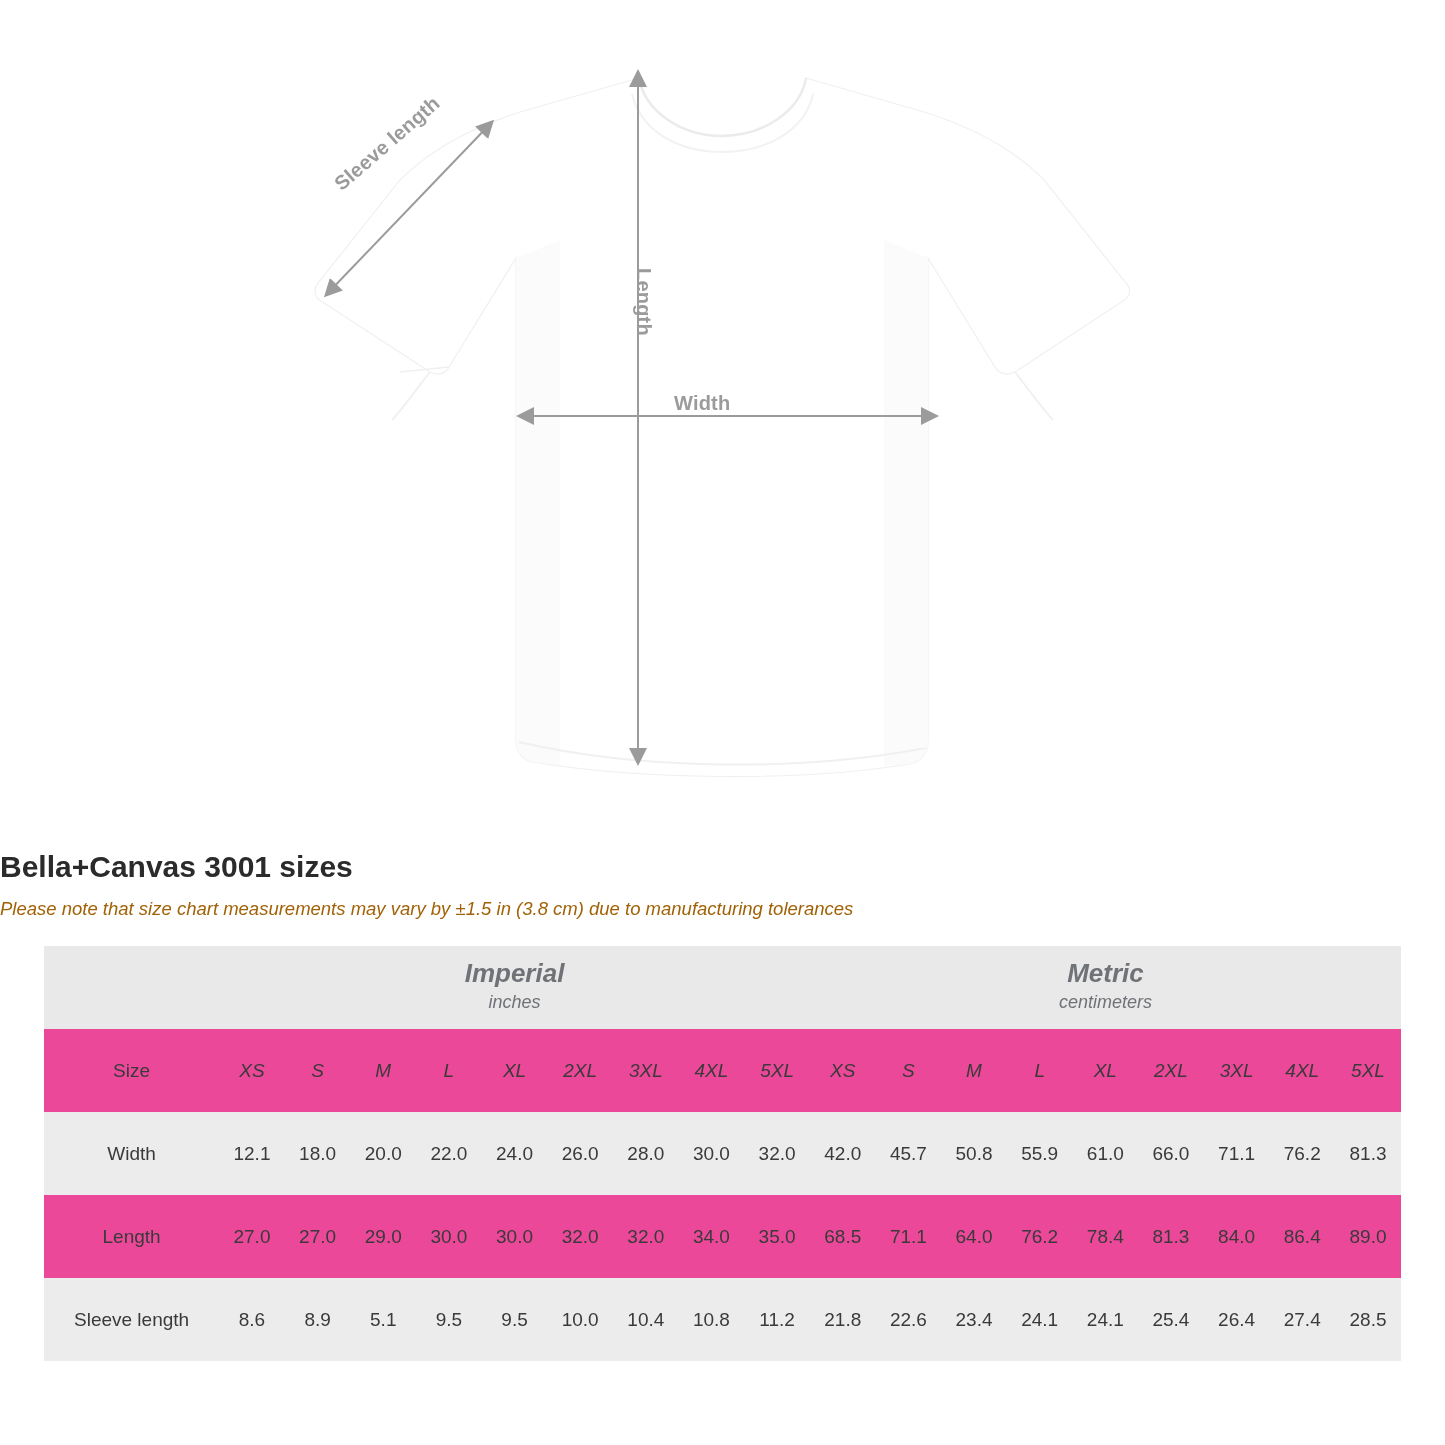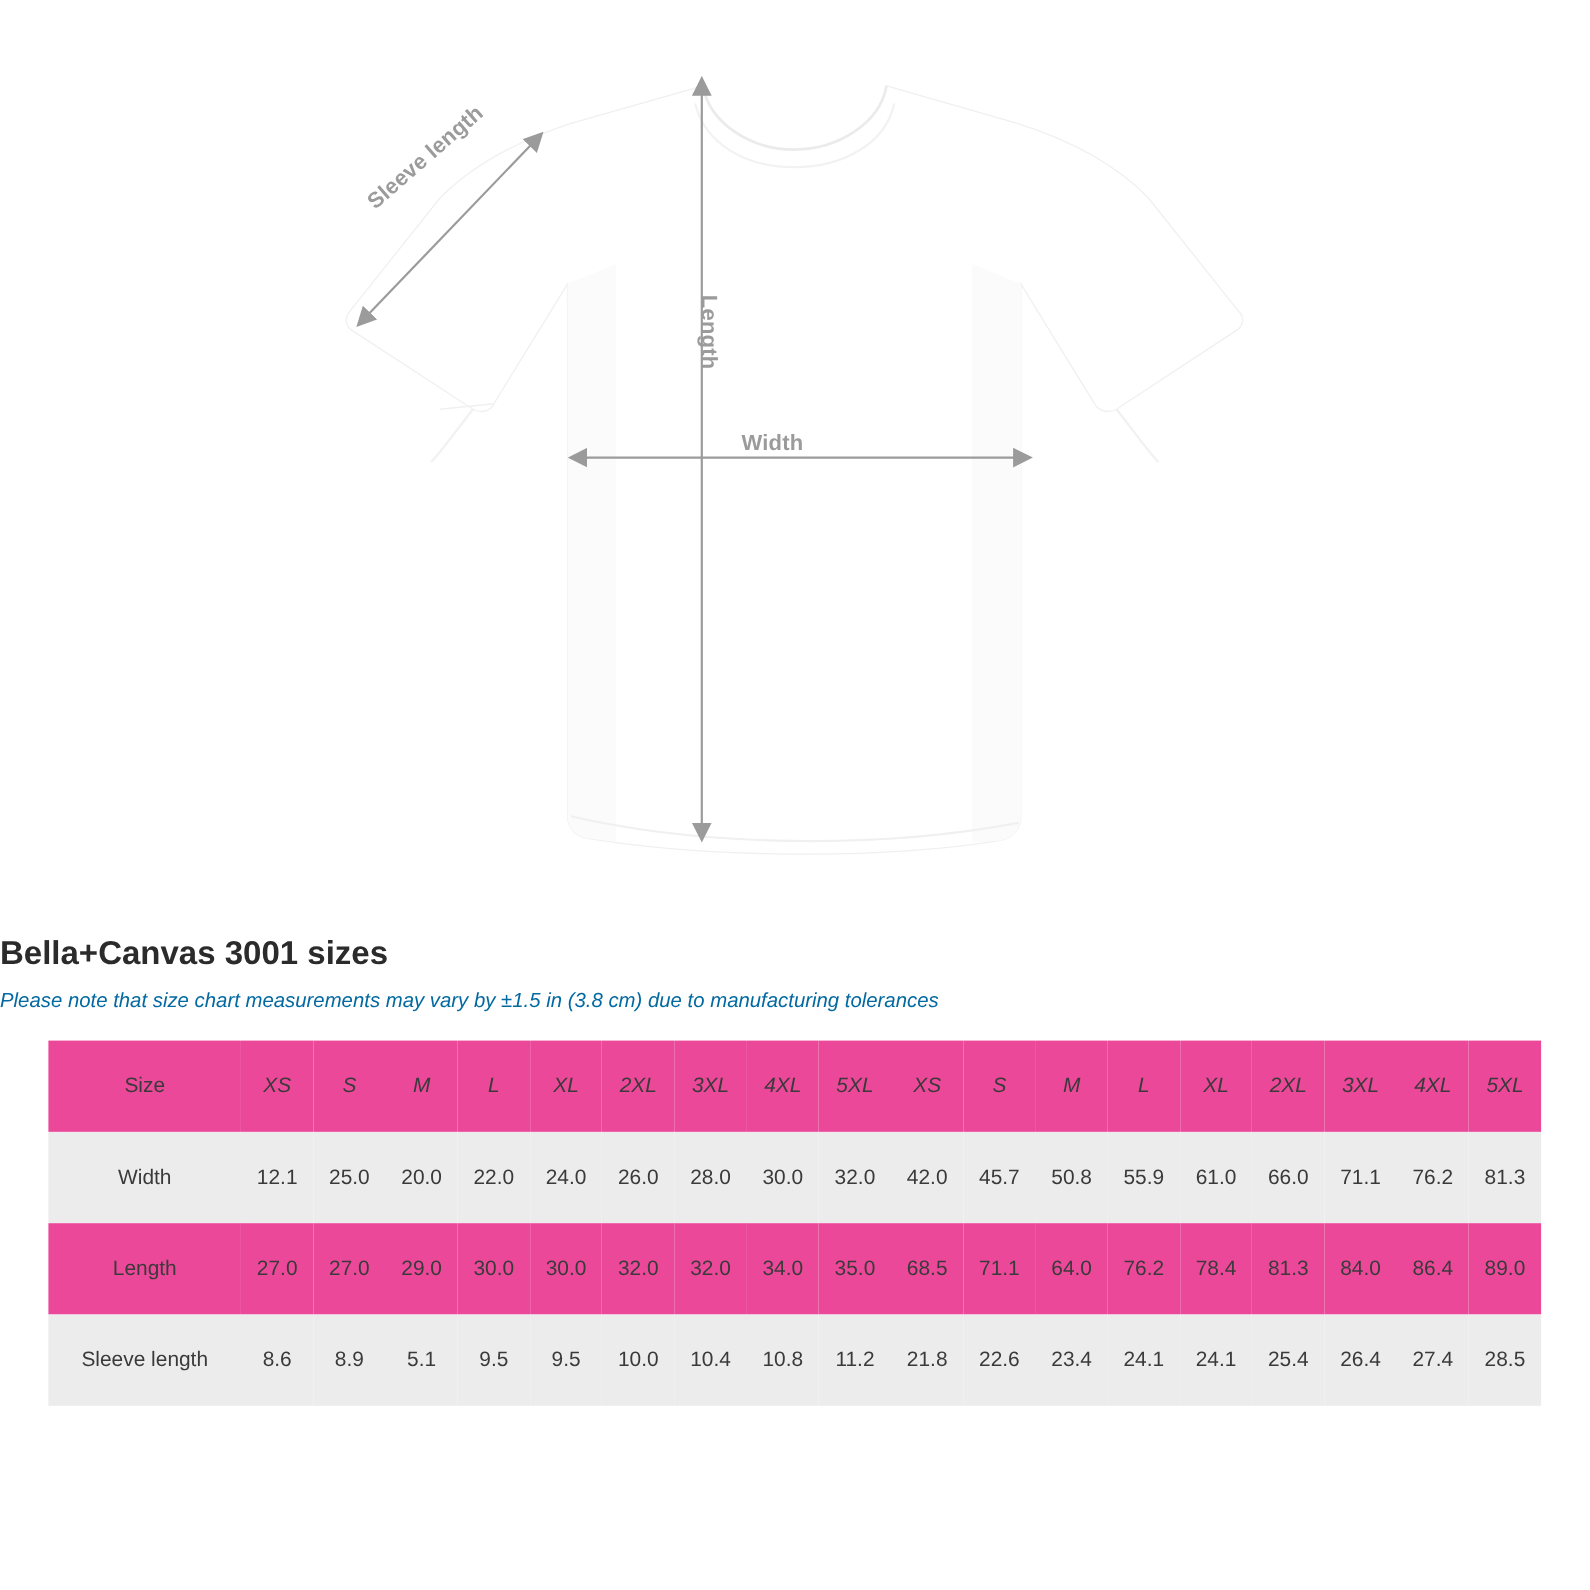--- a/index.html
+++ b/index.html
@@ -58,21 +58,21 @@
   }
   .chart-title {
     font-size: 30px;
     font-weight: bold;
     color: #2b2b2b;
     margin: 0 0 14px 0;
   }
   .chart-note {
     font-size: 18.5px;
     font-style: italic;
-    color: #0369a1;
+    color: #a16207;
     margin: 0;
   }
 
   
   .table-wrap {
     margin: 26px 44px 0 44px;
   }
   table.size-table {
     border-collapse: collapse;
     width: 1357px;
@@ -209,20 +209,31 @@
           <col class="sz-col">
           <col class="sz-col">
           <col class="sz-col">
         <col class="sz-col">
           <col class="sz-col">
           <col class="sz-col">
           <col class="sz-col">
       </colgroup>
       <tbody>
 
+        <tr class="unit-header">
+          <td></td>
+          <td colspan="9">
+            <div class="unit-title">Imperial</div>
+            <div class="unit-sub">inches</div>
+          </td>
+          <td colspan="9">
+            <div class="unit-title">Metric</div>
+            <div class="unit-sub">centimeters</div>
+          </td>
+        </tr>
 
         <tr class="shade-a">
           <td class="row-head">Size</td>
           <td class="col-head">XS</td>
           <td class="col-head">S</td>
           <td class="col-head">M</td>
           <td class="col-head">L</td>
           <td class="col-head">XL</td>
           <td class="col-head">2XL</td>
           <td class="col-head">3XL</td>
@@ -235,21 +246,21 @@
           <td class="col-head">XL</td>
           <td class="col-head">2XL</td>
           <td class="col-head">3XL</td>
           <td class="col-head">4XL</td>
           <td class="col-head">5XL</td>
         </tr>
 
         <tr class="shade-b">
           <td class="row-head">Width</td>
           <td>12.1</td>
-          <td>25.0</td>
+          <td>18.0</td>
           <td>20.0</td>
           <td>22.0</td>
           <td>24.0</td>
           <td>26.0</td>
           <td>28.0</td>
           <td>30.0</td>
           <td>32.0</td>
           <td>42.0</td>
           <td>45.7</td>
           <td>50.8</td>

